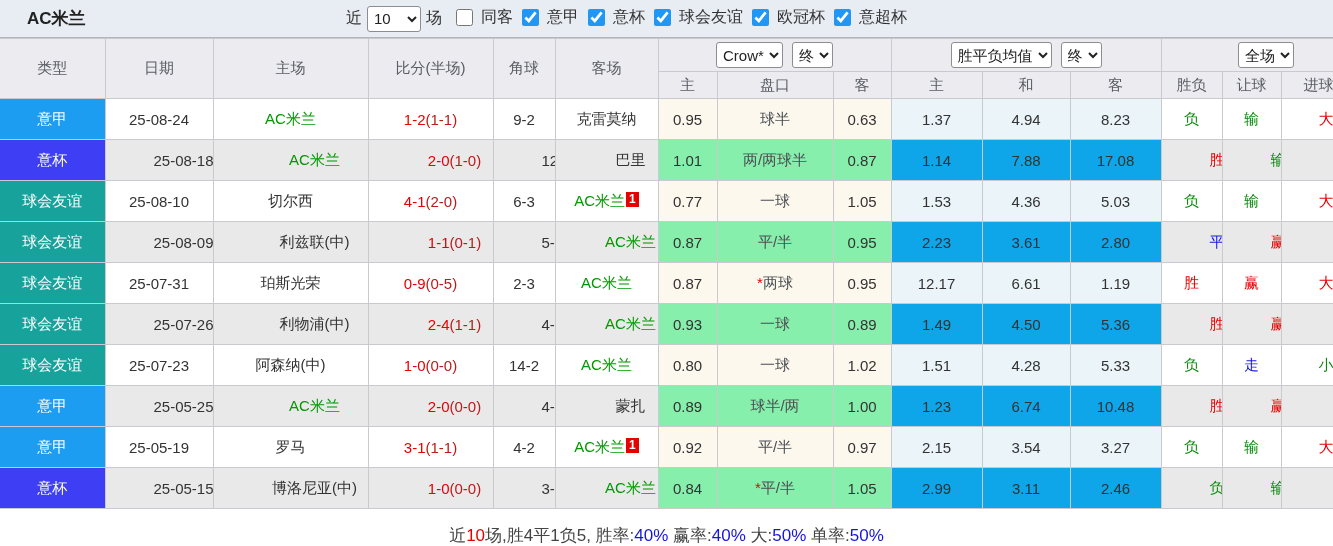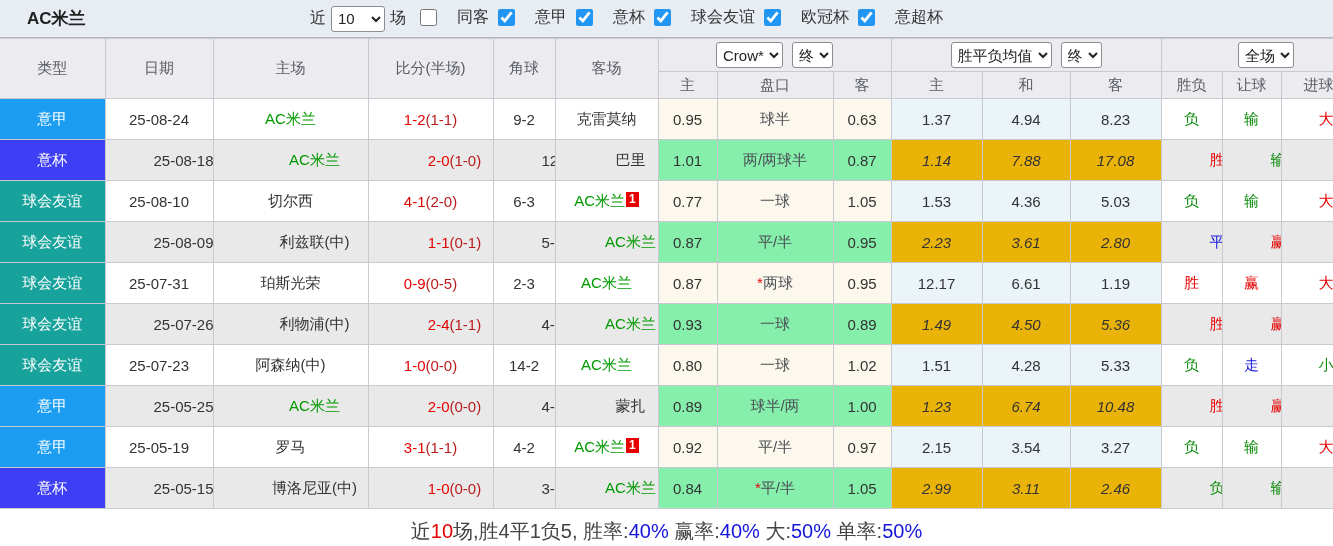--- a/index.html
+++ b/index.html
@@ -5,47 +5,47 @@
   * { margin:0; padding:0; box-sizing:border-box; }
   body { font-family:"Liberation Sans","DejaVu Sans",sans-serif; background:#fff; }
   .page { width:1333px; height:546px; overflow:hidden; background:#fff; position:relative; }
 
   
   .topbar { height:37px; background:#e8ecf3; display:flex; align-items:center; position:relative; }
   .title { position:absolute; left:27px; font-size:17px; font-weight:bold; color:#222; }
   .filters { margin:0 auto; display:flex; align-items:center; gap:5px; position:relative; left:-40px; font-size:16px; color:#333; }
   .sel { height:26px; border:1px solid #8c8c92; border-radius:3px; background:#fff; font-size:15px; color:#222; padding:0 2px; }
   .sel-count { width:54px; }
-  .chk { display:inline-flex; align-items:center; gap:20px; margin-left:9px; cursor:default; }
+  .chk { display:inline-flex; align-items:center; gap:8px; margin-left:9px; cursor:default; }
   .chk input { width:17px; height:17px; accent-color:#2196f3; }
 
   
   .table-wrap { width:1333px; overflow:hidden; border-top:1px solid #b5b5bc; }
   table { border-collapse:collapse; table-layout:fixed; width:1371px; }
   th, td { border:1px solid #c9c9d0; text-align:center; overflow:hidden; white-space:nowrap; }
   th { background:#ebebf0; color:#5a5d63; font-weight:normal; font-size:15px; }
   tr.h1 th { height:33px; }
   tr.h2 th { height:27px; }
   td { height:41px; font-size:15px; color:#333; }
   th:first-child, td:first-child { border-left:none; }
   .selwrap { display:flex; justify-content:center; align-items:center; gap:9px;border-radius:12px; }
   .league { color:#fff; font-size:15px; }
   .plain.odd { background:#fff; }     .plain.even { background:#e9e9e9;padding-left:48px; }
   .cream.odd { background:#fcf8ee; }  .cream.even { background:#86efac; }
-  .blue.odd  { background:#eaf4f9; }  .blue.even  { background:#eab308;font-style:italic; }
+  .blue.odd  { background:#eaf4f9; }  .blue.even  { background:#0ea5e9; }
   .teamg { color:#009900; }
   .sc { color:#e60000;margin-top:8px; }
   .half { color:#b91c1c; }
   .note { display:inline-block; background:#e60000; color:#fff; font-size:12px; font-weight:bold;
           padding:0 3px; margin-left:1px; vertical-align:3px; line-height:15px; }
   .star { color:#e60000; }
   .hline { color:#4a4d52; }
 
   
-  .footer { text-align:center; padding-top:9px; font-size:20px; color:#444; }
+  .footer { text-align:center; padding-top:15px; font-size:17px; color:#444; }
 </style>
 </head>
 <body>
 
 <div class="page">
 
   <div class="topbar">
     <div class="title">AC米兰</div>
     <div class="filters">
       <span>近</span>

